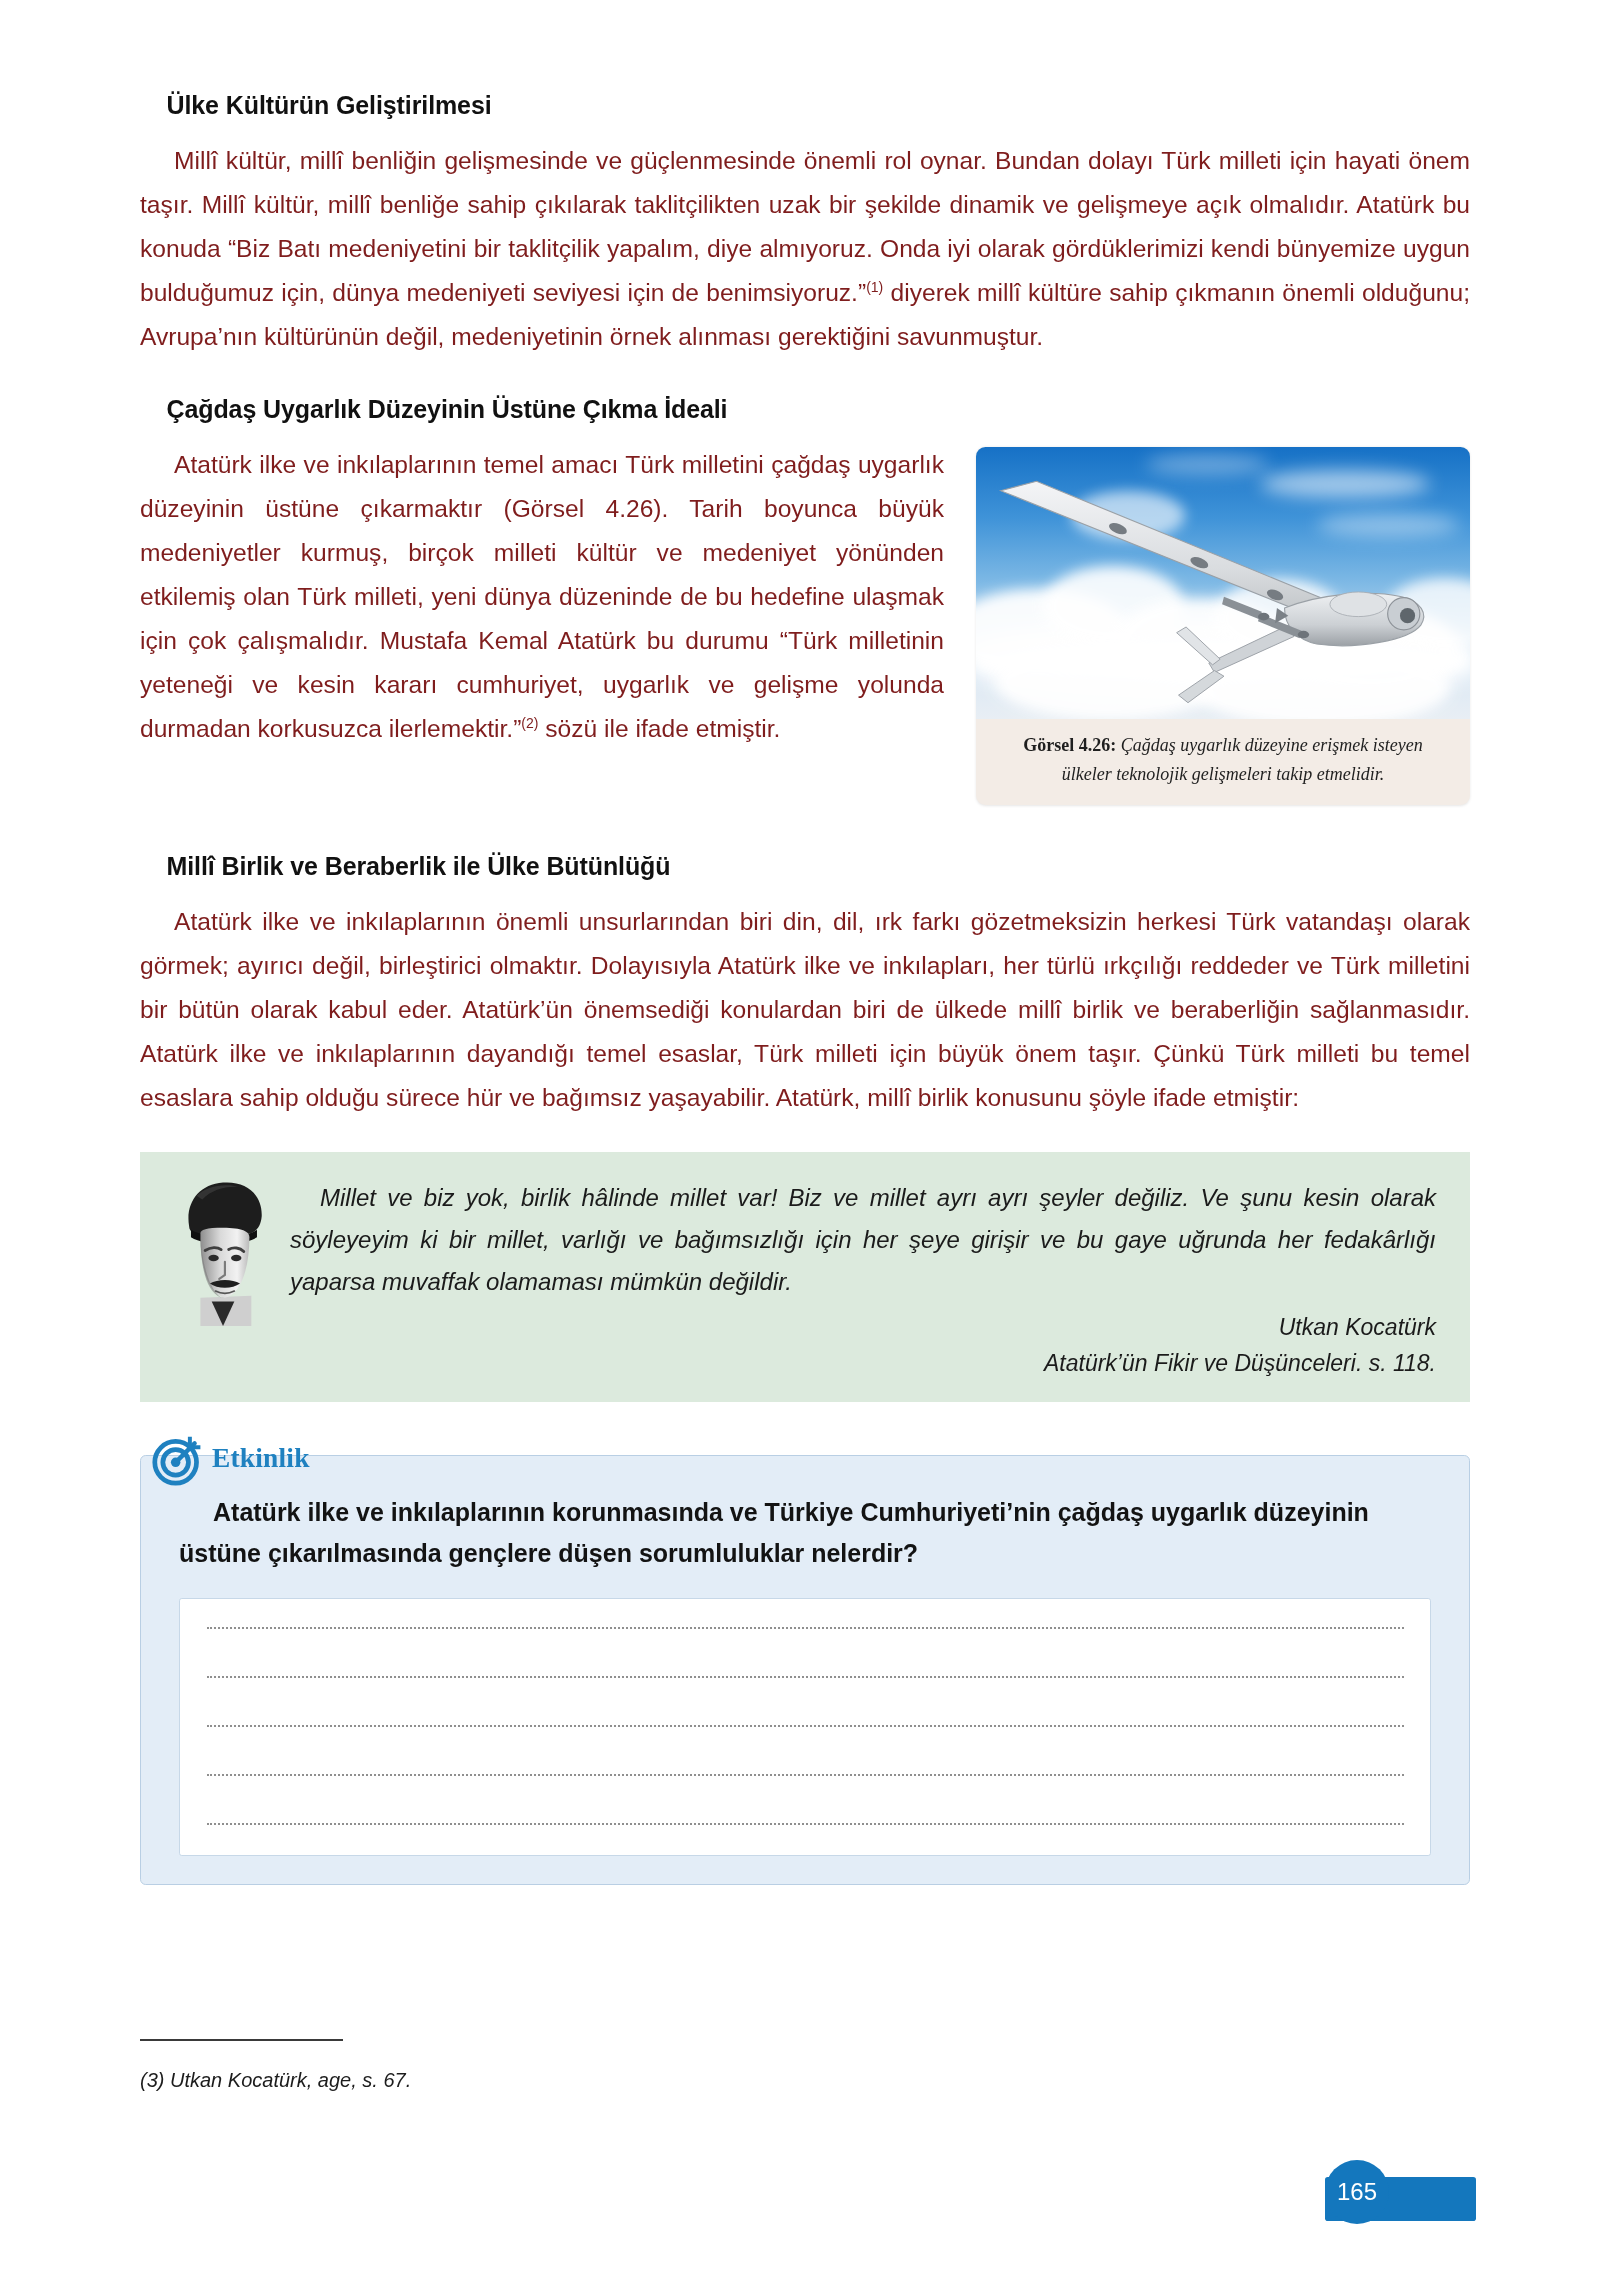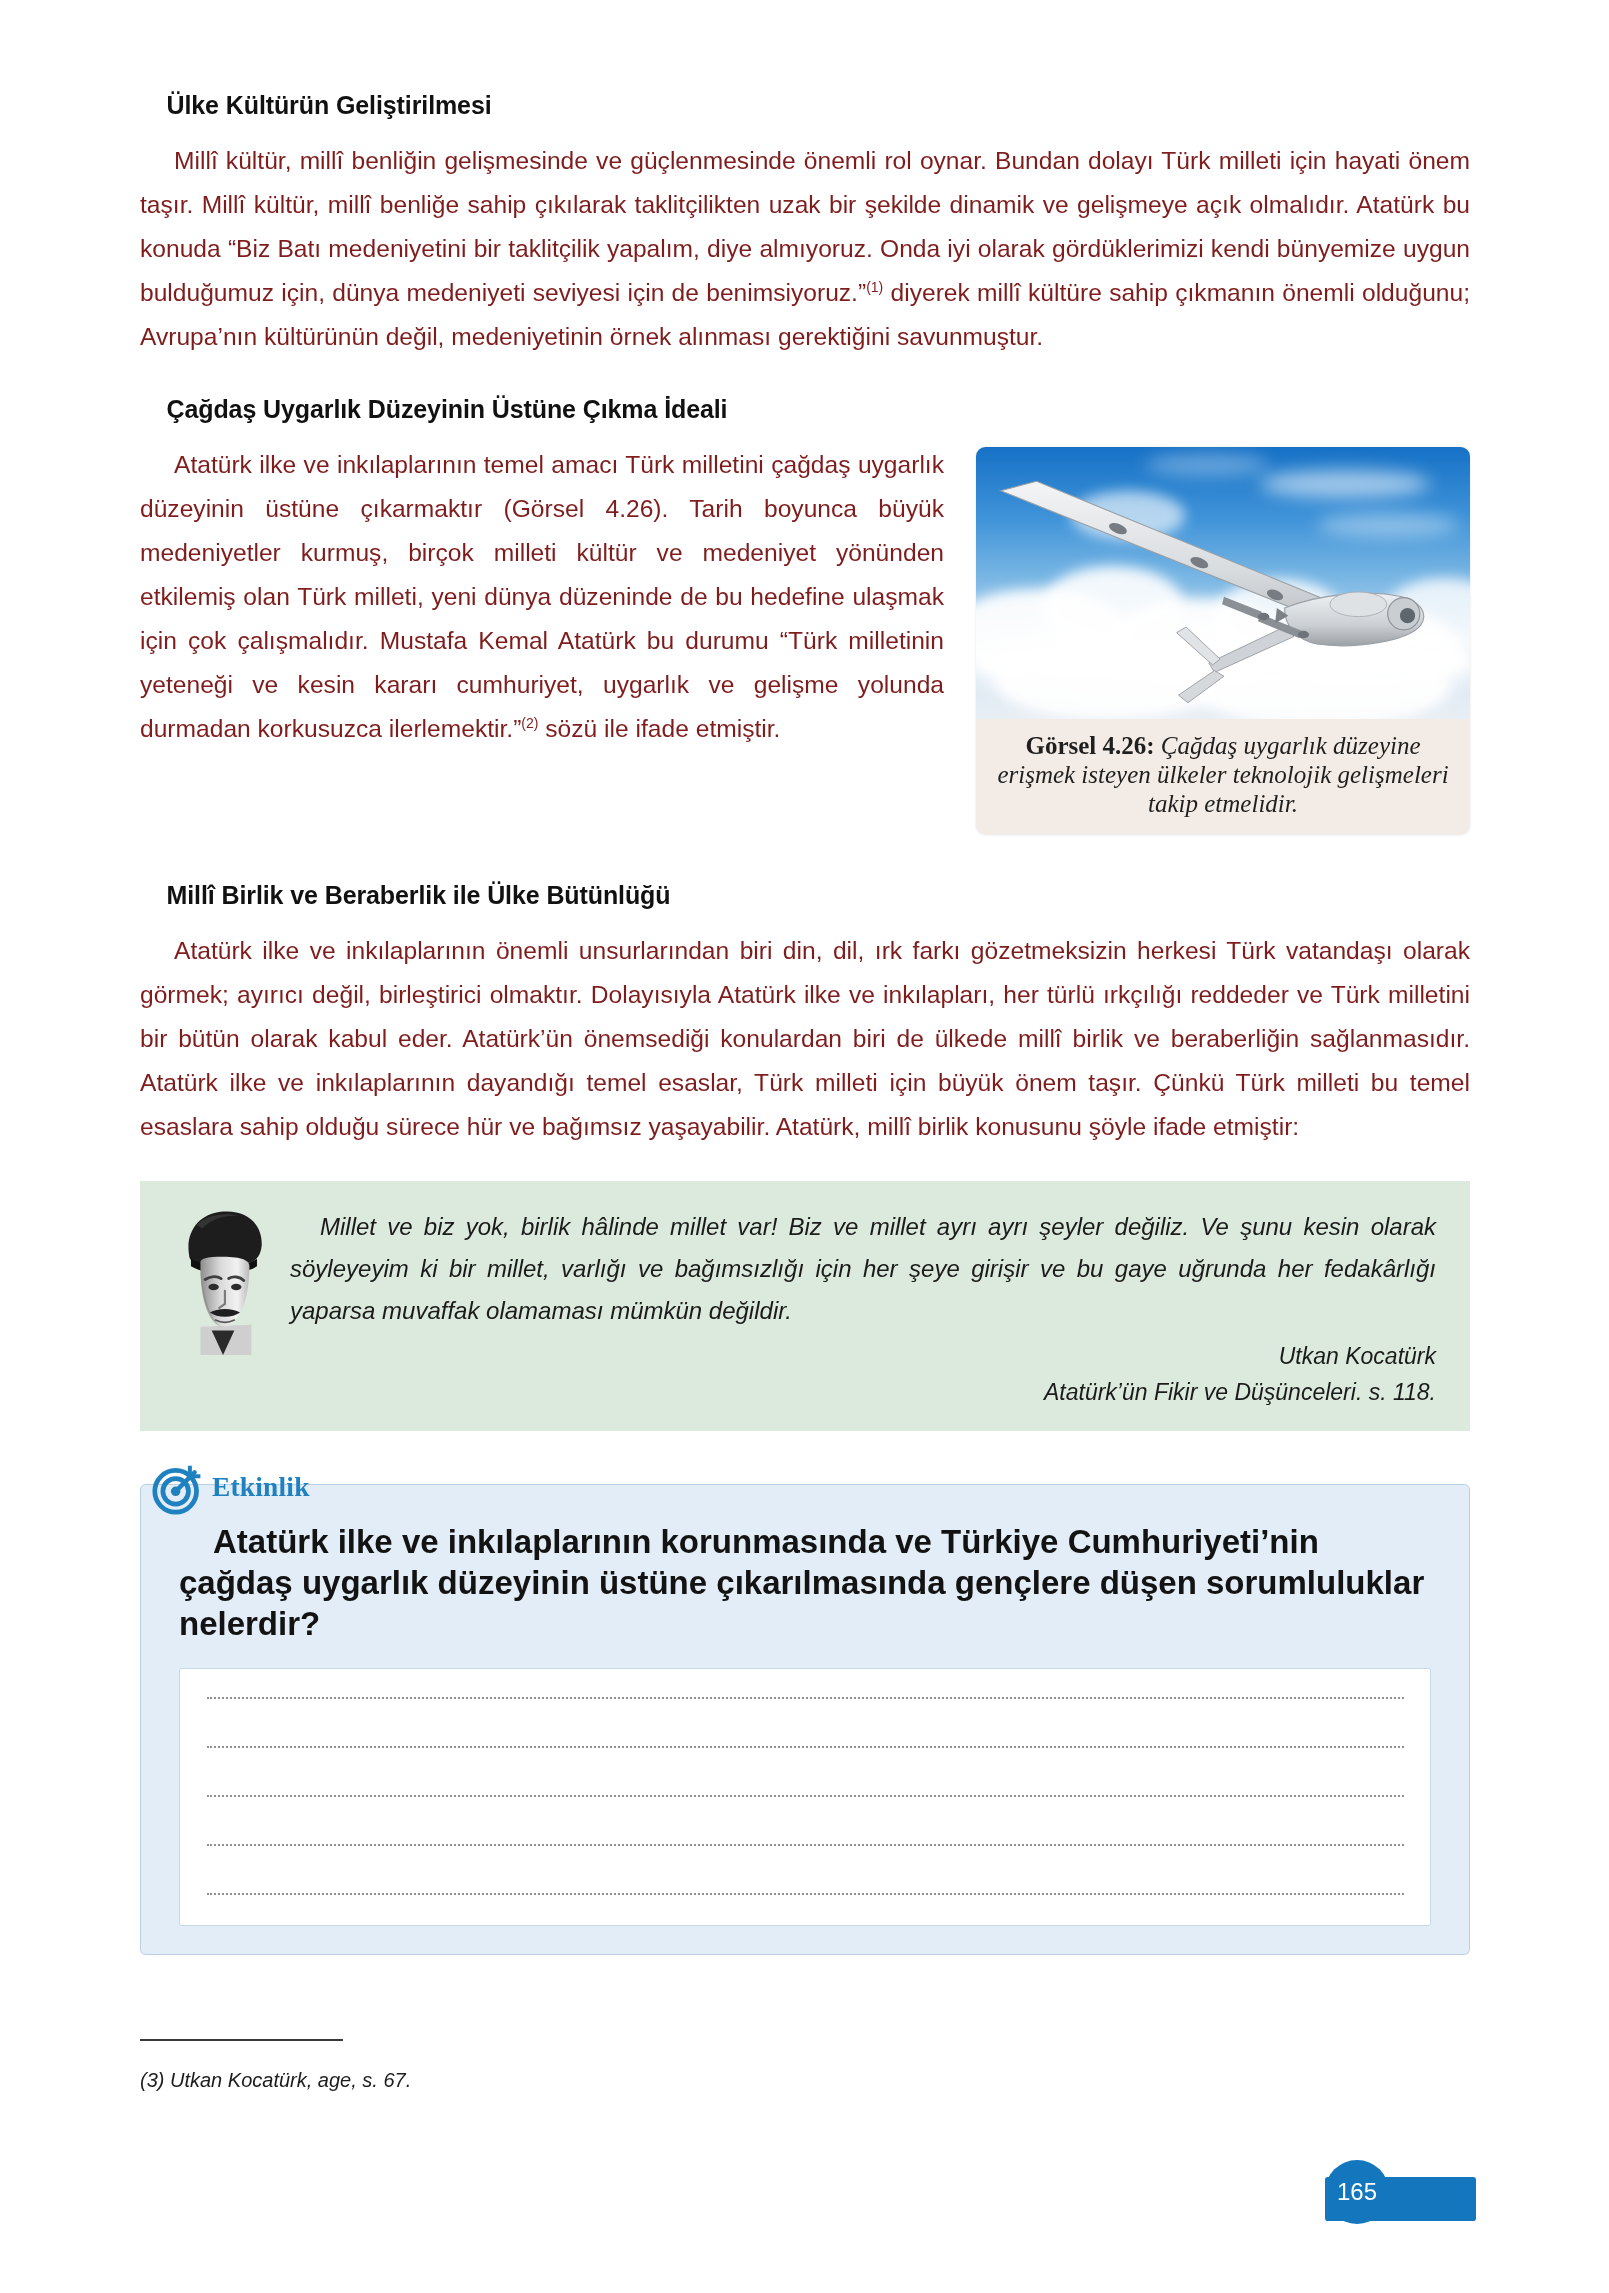--- a/index.html
+++ b/index.html
@@ -97,21 +97,21 @@
   .drone {
     position: absolute;
     left: 0; top: 0;
     width: 494px; height: 272px;
   }
 
   .figure-caption {
     padding: 12.3px 21px 16px 21px;
     font-family: "Liberation Serif", serif;
     font-style: italic;
-    font-size: 25px;
+    font-size: 18px;
     line-height: 29px;
     text-align: center;
     color: #1f1f1f;
   }
   .figure-caption b {
     font-style: normal;
     font-weight: bold;
   }
 
   
@@ -181,21 +181,21 @@
   .target-icon { width: 55px; height: 55px; display: block; }
   .activity-label-text {
     font-family: "Liberation Serif", serif;
     font-weight: bold;
     font-size: 27.4px;
     color: #1f81c0;
     letter-spacing: 0.2px;
     padding-bottom: 1.9px;
   }
   .activity-question {
-    font-size: 33px;
+    font-size: 25px;
     line-height: 41px;
     font-weight: bold;
     margin: 0 0 24px 0;
     text-indent: 34px;
     color: #131313;
   }
   .answer-area {
     background: #ffffff;
     border: 0.9px solid #c7d8e8;
     border-radius: 2.8px;

